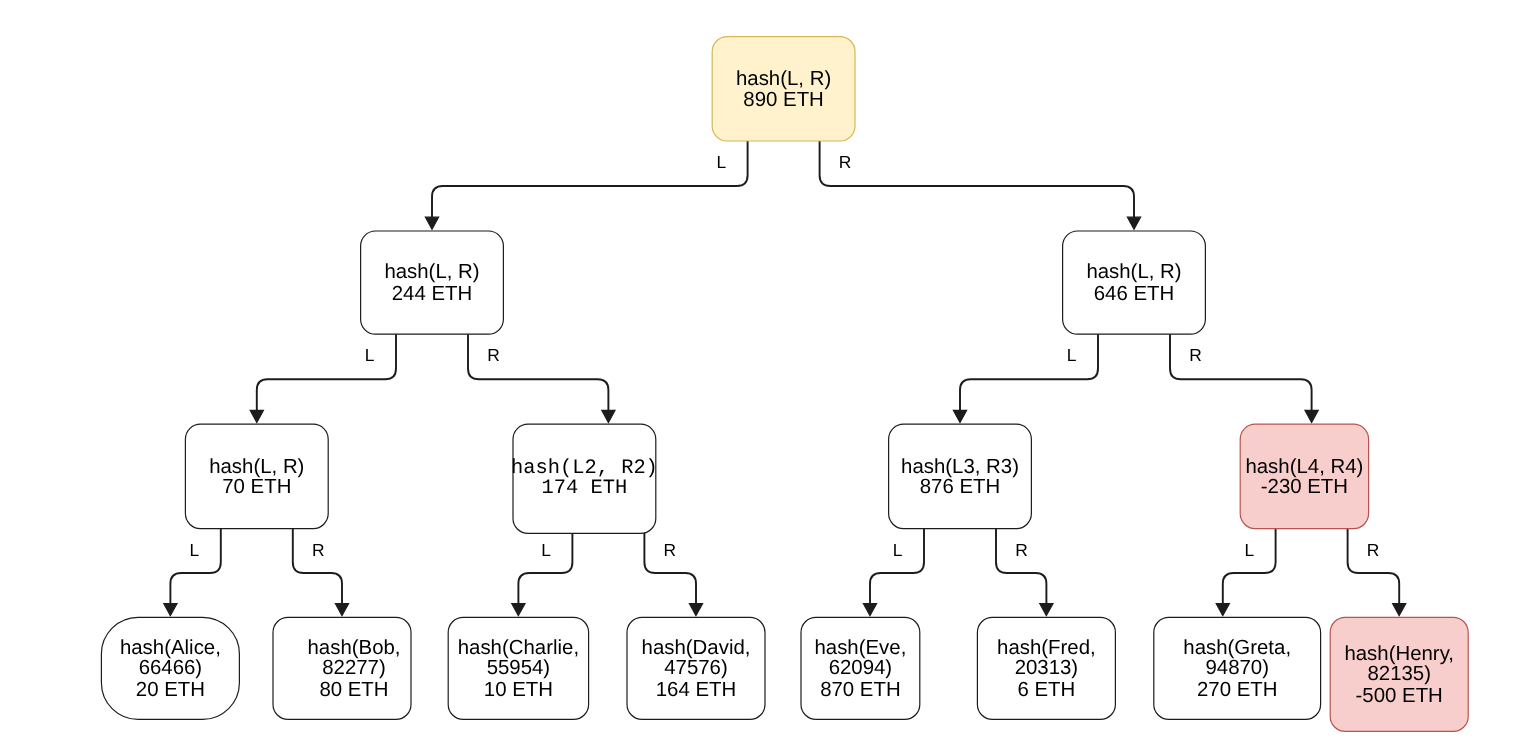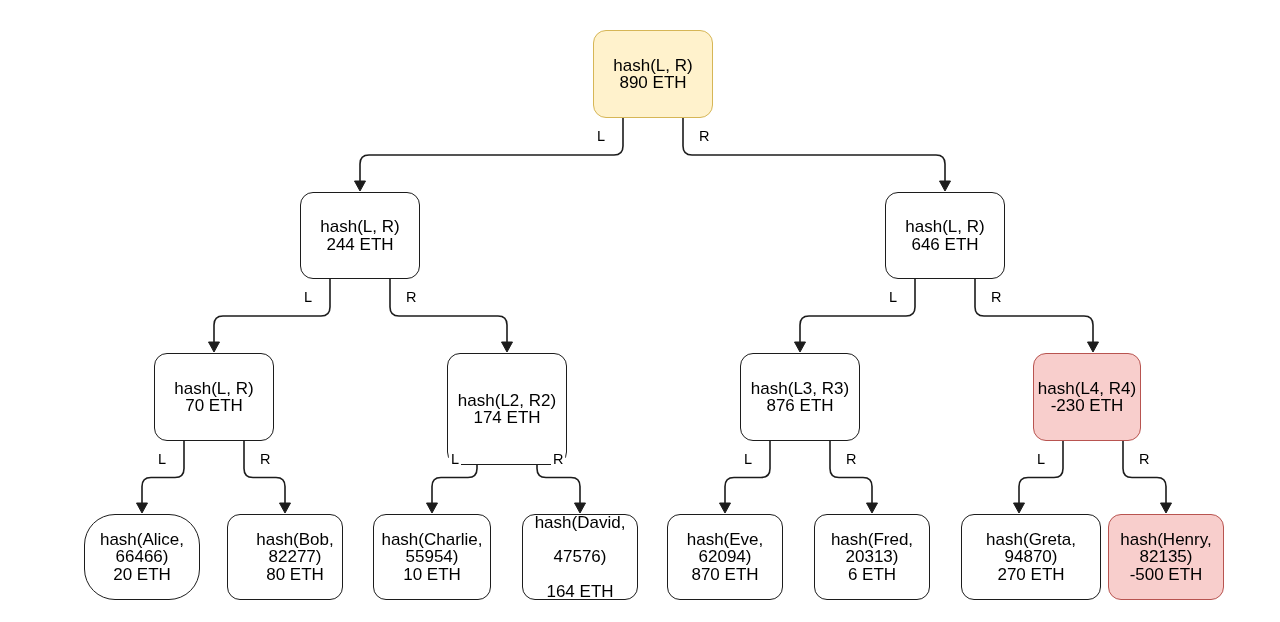--- a/index.html
+++ b/index.html
@@ -70,21 +70,21 @@
         <div class="node-line">244 ETH</div>
       </div>
       <div class="node normal" style="left: 885px; top: 192px; width: 120px; height: 87px;">
         <div class="node-line">hash(L, R)</div>
         <div class="node-line">646 ETH</div>
       </div>
       <div class="node normal" style="left: 154px; top: 353px; width: 120px; height: 88px;">
         <div class="node-line">hash(L, R)</div>
         <div class="node-line">70 ETH</div>
       </div>
-      <div class="node normal" style="left: 447px; top: 353px; width: 120px; height: 112px;">
+      <div class="node normal" style="left: 427px; top: 353px; width: 120px; height: 92px; font-family: Liberation Mono, monospace;">
         <div class="node-line">hash(L2, R2)</div>
         <div class="node-line">174 ETH</div>
       </div>
       <div class="node normal" style="left: 740px; top: 353px; width: 120px; height: 88px; justify-content: center;">
         <div class="node-line">hash(L3, R3)</div>
         <div class="node-line">876 ETH</div>
       </div>
       <div class="node negative" style="left: 1033px; top: 353px; width: 108px; height: 88px;">
         <div class="node-line">hash(L4, R4)</div>
         <div class="node-line">-230 ETH</div>
@@ -97,41 +97,41 @@
       <div class="node normal" style="left: 227px; top: 514px; width: 116px; height: 86px; padding-left: 20px;">
         <div class="node-line">hash(Bob,</div>
         <div class="node-line">82277)</div>
         <div class="node-line">80 ETH</div>
       </div>
       <div class="node normal" style="left: 373px; top: 514px; width: 118px; height: 86px;">
         <div class="node-line">hash(Charlie,</div>
         <div class="node-line">55954)</div>
         <div class="node-line">10 ETH</div>
       </div>
-      <div class="node normal" style="left: 522px; top: 514px; width: 116px; height: 86px; gap: 17px;">
+      <div class="node normal" style="left: 522px; top: 514px; width: 116px; height: 86px;">
         <div class="node-line">hash(David,</div>
         <div class="node-line">47576)</div>
         <div class="node-line">164 ETH</div>
       </div>
-      <div class="node normal" style="left: 667px; top: 514px; width: 116px; height: 86px; text-align: right;">
+      <div class="node normal" style="left: 667px; top: 514px; width: 100px; height: 86px; text-align: right;">
         <div class="node-line">hash(Eve,</div>
         <div class="node-line">62094)</div>
         <div class="node-line">870 ETH</div>
       </div>
       <div class="node normal" style="left: 814px; top: 514px; width: 116px; height: 86px;">
         <div class="node-line">hash(Fred,</div>
         <div class="node-line">20313)</div>
         <div class="node-line">6 ETH</div>
       </div>
       <div class="node normal" style="left: 961px; top: 514px; width: 140px; height: 86px;">
         <div class="node-line">hash(Greta,</div>
         <div class="node-line">94870)</div>
         <div class="node-line">270 ETH</div>
       </div>
-      <div class="node negative" style="left: 1108px; top: 514px; width: 116px; height: 86px;">
+      <div class="node negative" style="left: 1108px; top: 514px; width: 116px; height: 96px;">
         <div class="node-line">hash(Henry,</div>
         <div class="node-line">82135)</div>
         <div class="node-line">-500 ETH</div>
       </div>
       <div class="edge-label" style="left: 595px; top: 128px;">L</div>
       <div class="edge-label" style="left: 697px; top: 128px;">R</div>
       <div class="edge-label" style="left: 302px; top: 289px;">L</div>
       <div class="edge-label" style="left: 404px; top: 289px;">R</div>
       <div class="edge-label" style="left: 887px; top: 289px;">L</div>
       <div class="edge-label" style="left: 989px; top: 289px;">R</div>

